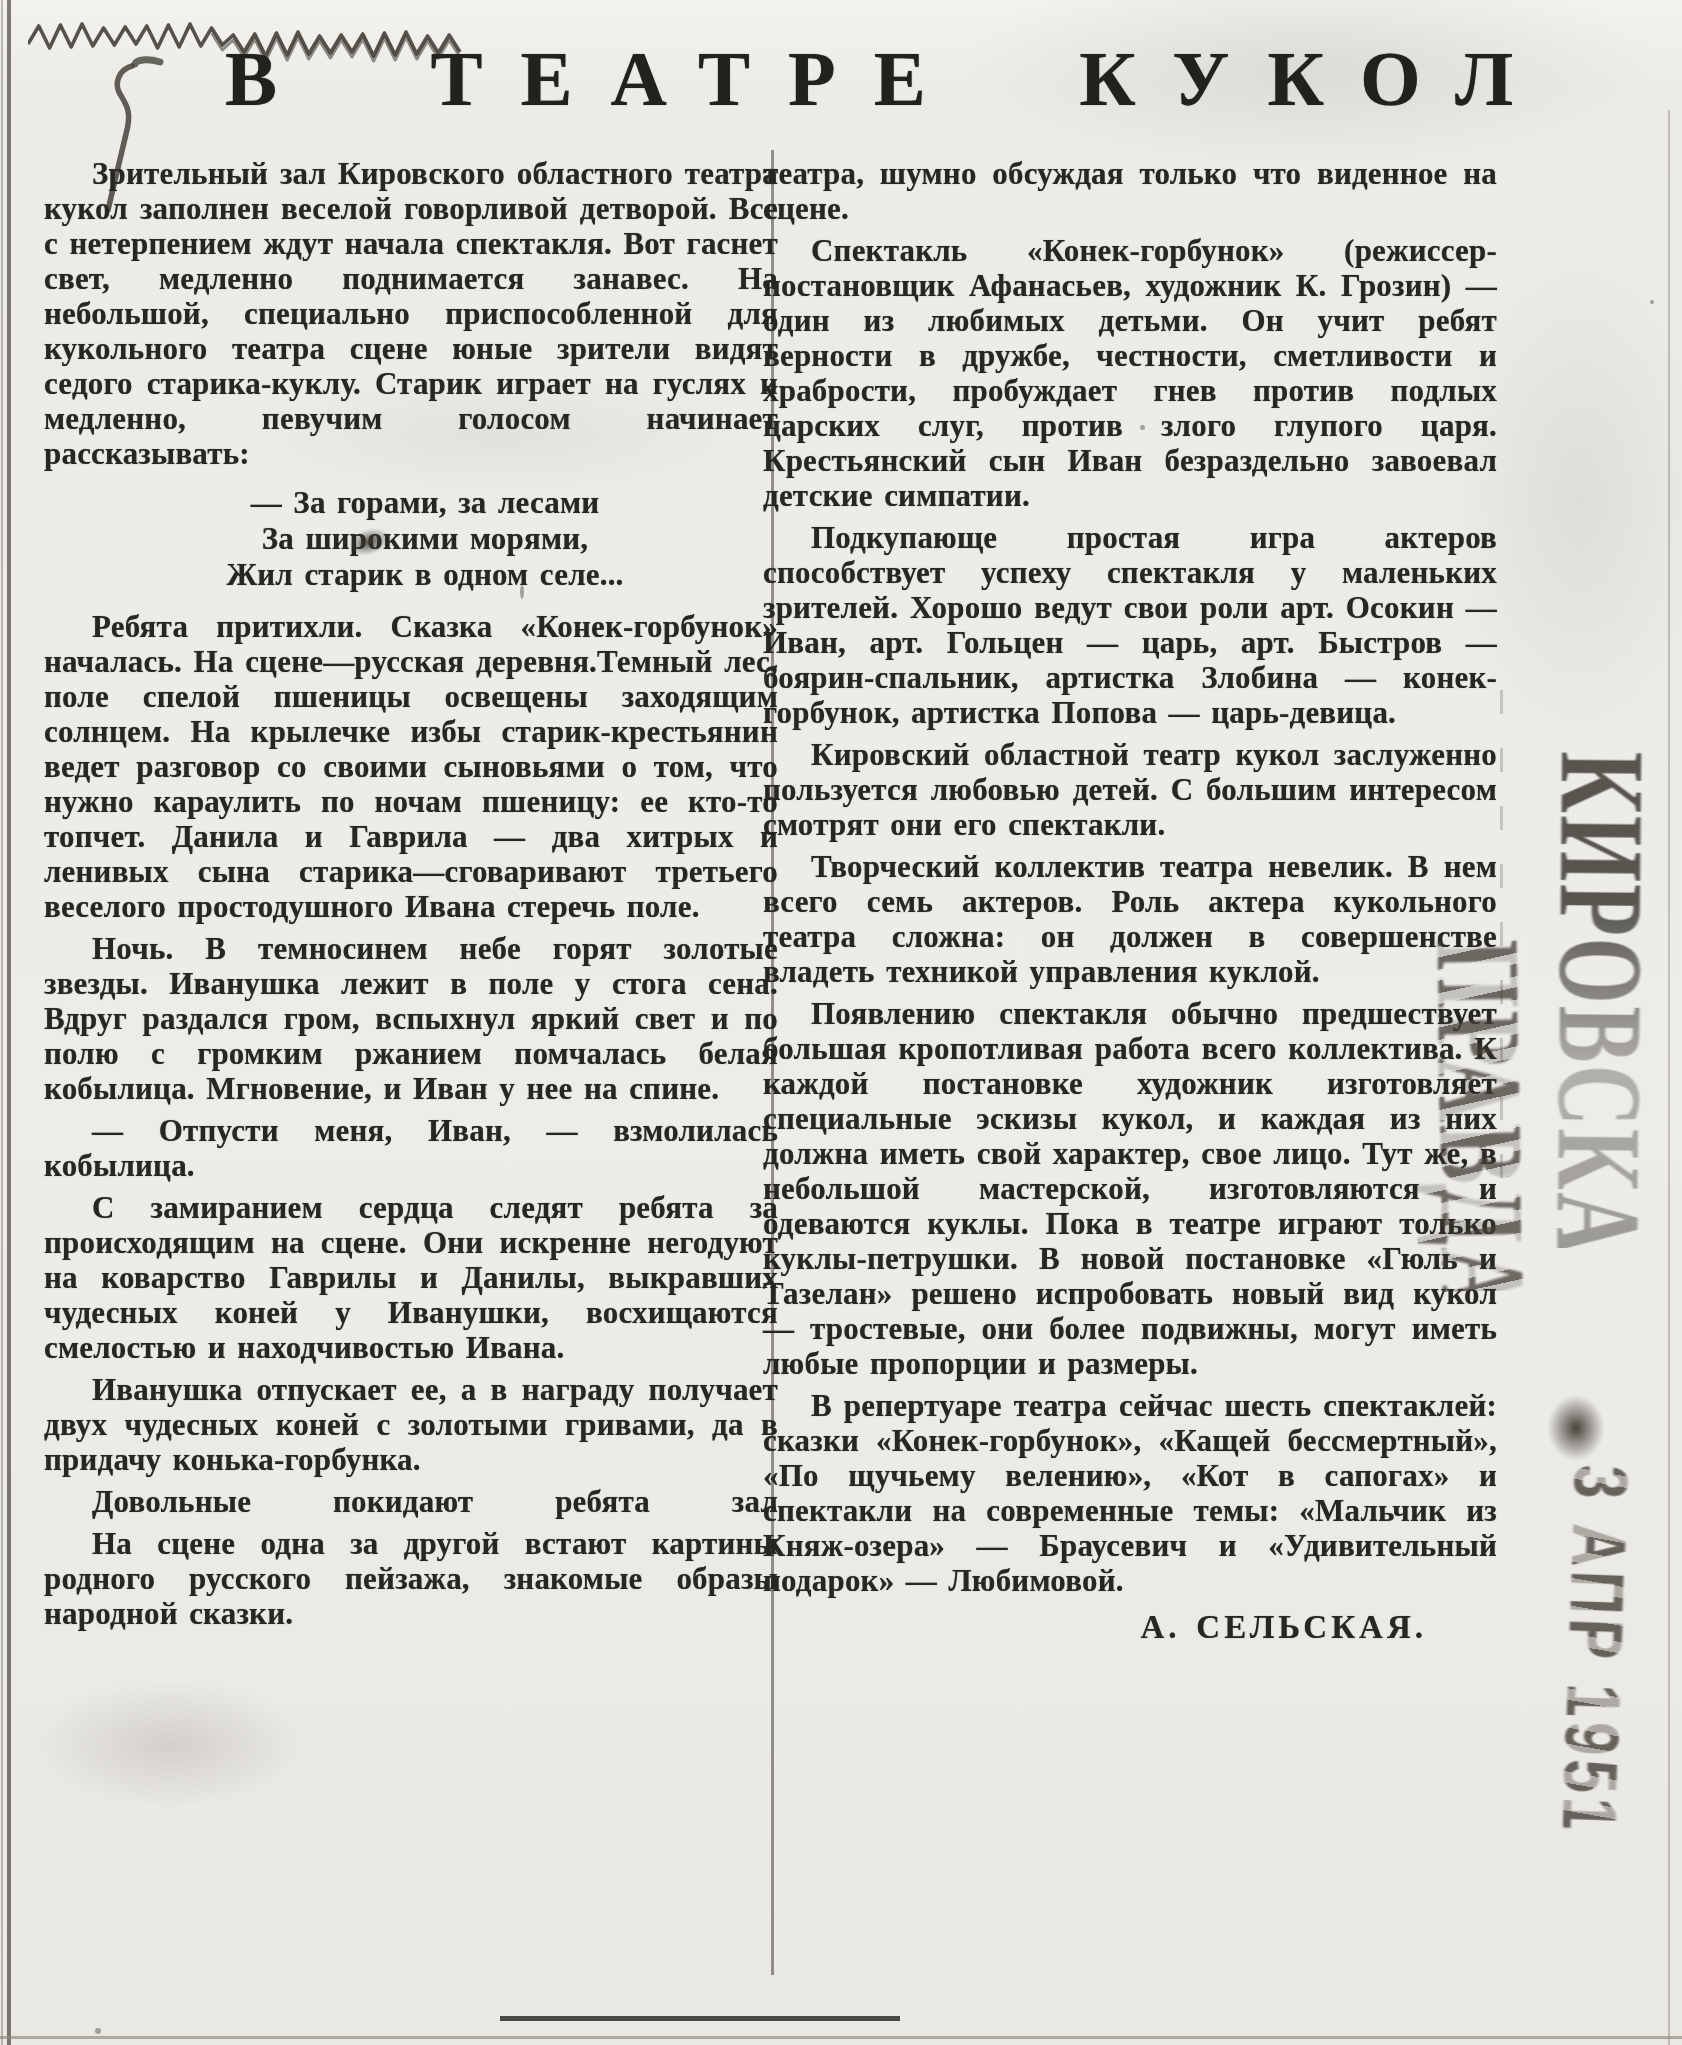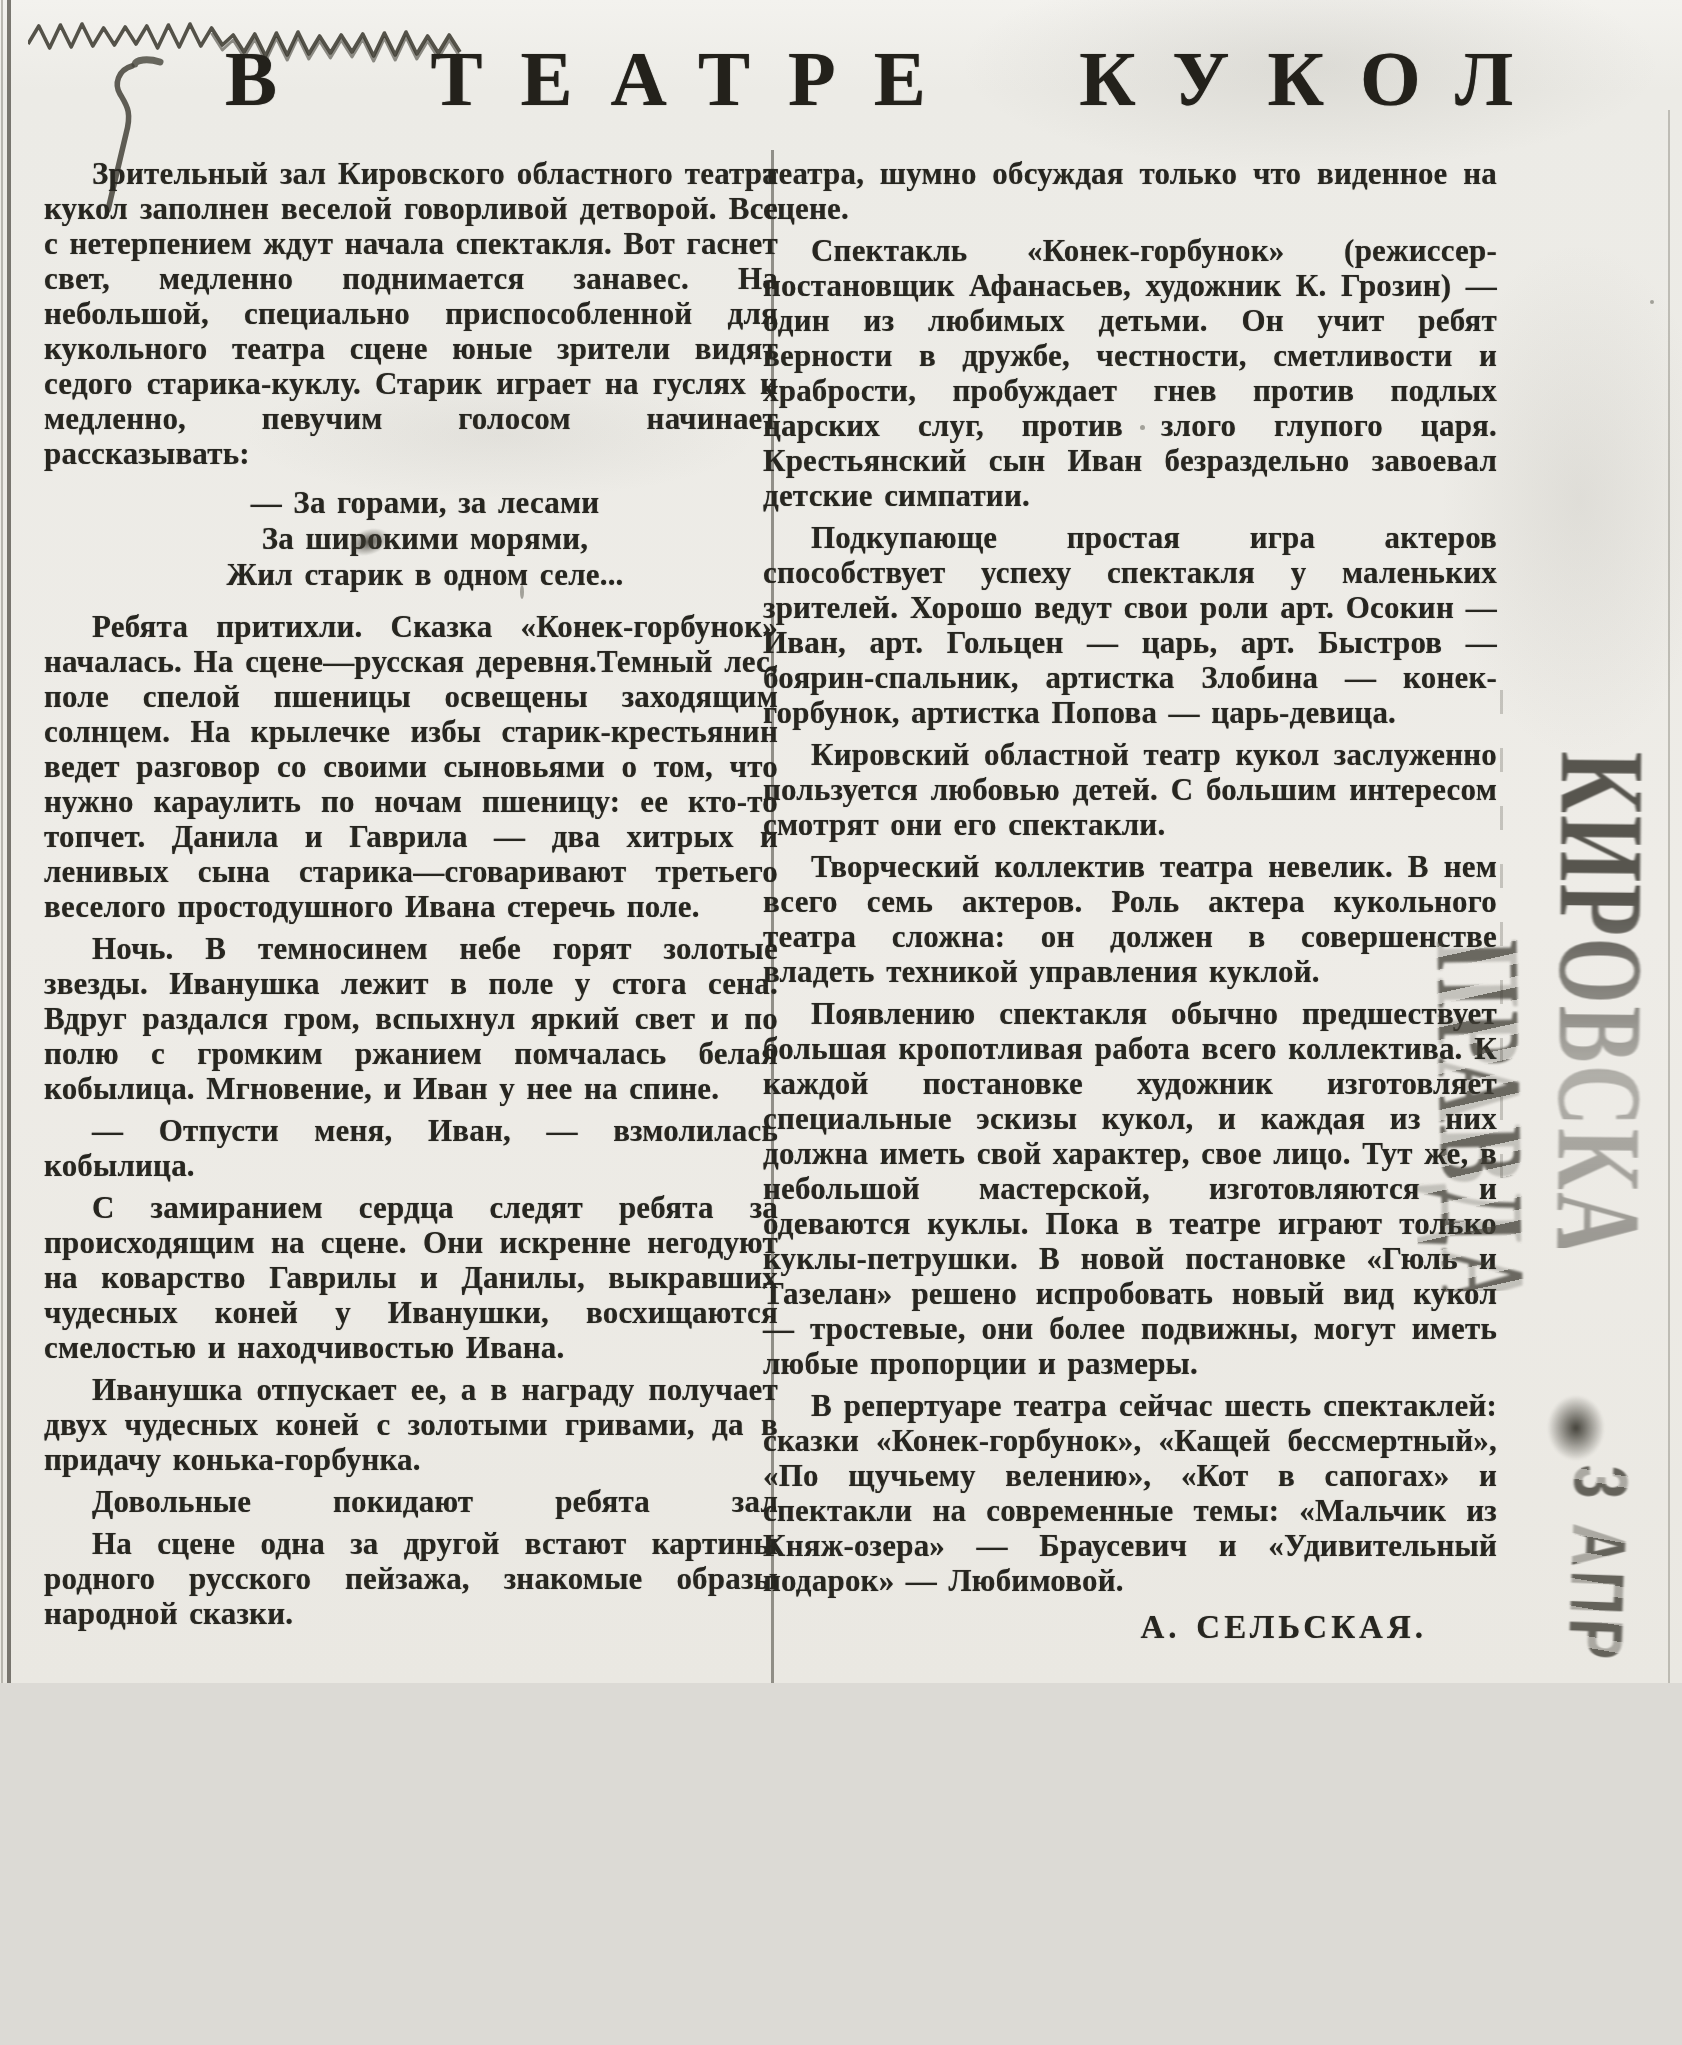--- a/index.html
+++ b/index.html
@@ -1,17 +1,17 @@
 <!DOCTYPE html>
 <html><head>
 <meta charset="utf-8">
 <style>
   html,body { margin:0; padding:0; background:#dcdad5; }
   .page {
-    position:relative; width:1682px; height:1683px; overflow:hidden;
+    position:relative; width:1682px; height:2045px; overflow:hidden;
     background: linear-gradient(180deg,#f3f2ee 0px,#ecebe6 90px,#eeece7 55%,#eae8e2 100%);
     font-family:"Liberation Serif", serif;
     color:#272620;
   }
   
   .edge { position:absolute; pointer-events:none; }
   .edge-left      { left:7px; top:0; width:4px; height:2045px; background:#524f47; opacity:.75; }
   .edge-left-soft { left:1px; top:0; width:2px; height:2045px; background:#8d8b81; opacity:.55; }
   .edge-right     { left:1668px; top:110px; width:2px; height:1935px; background:#8f8d83; opacity:.5; }
   .edge-bottom    { left:0; top:2036px; width:1682px; height:3px; background:#8a887e; opacity:.65; }

